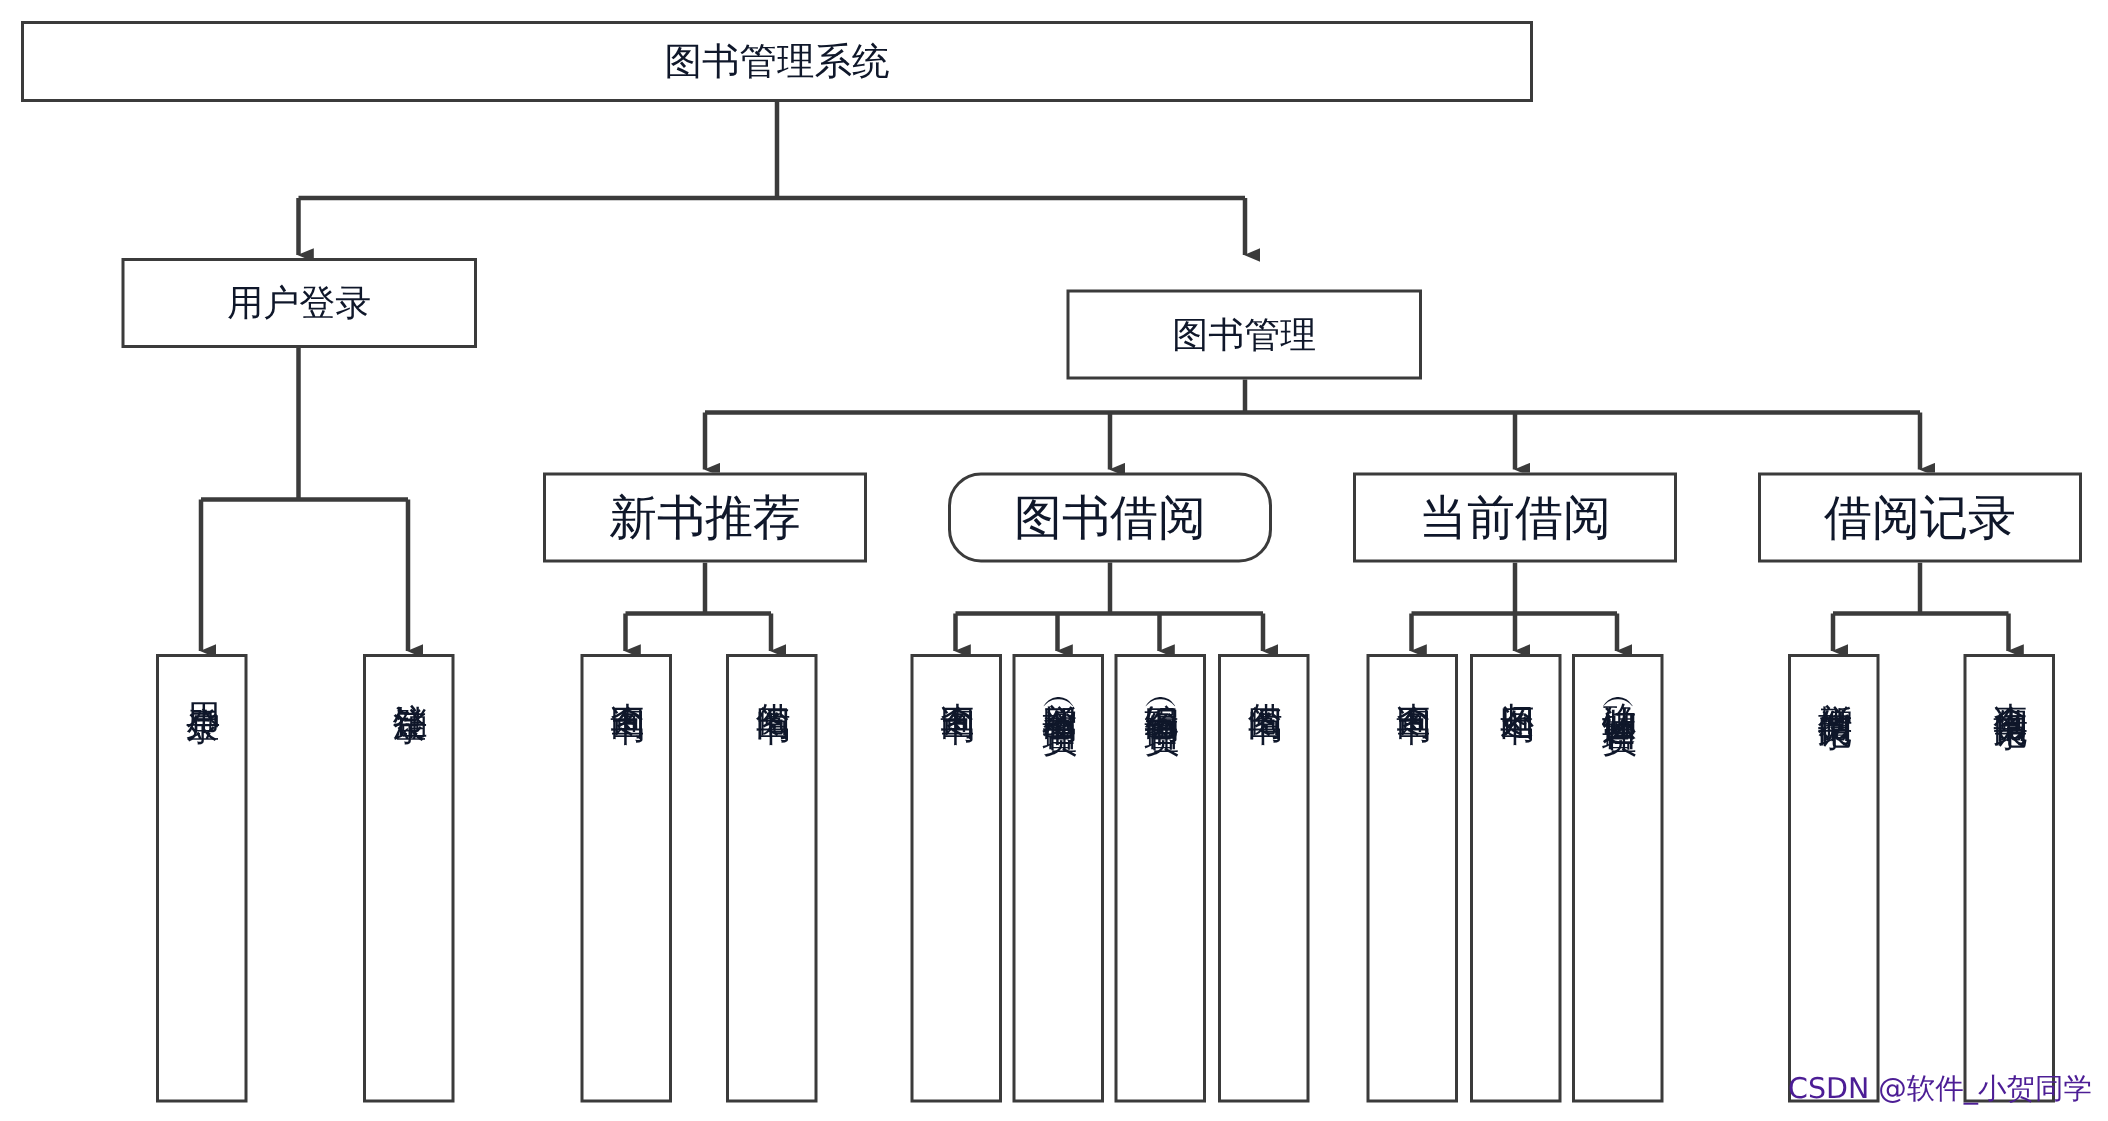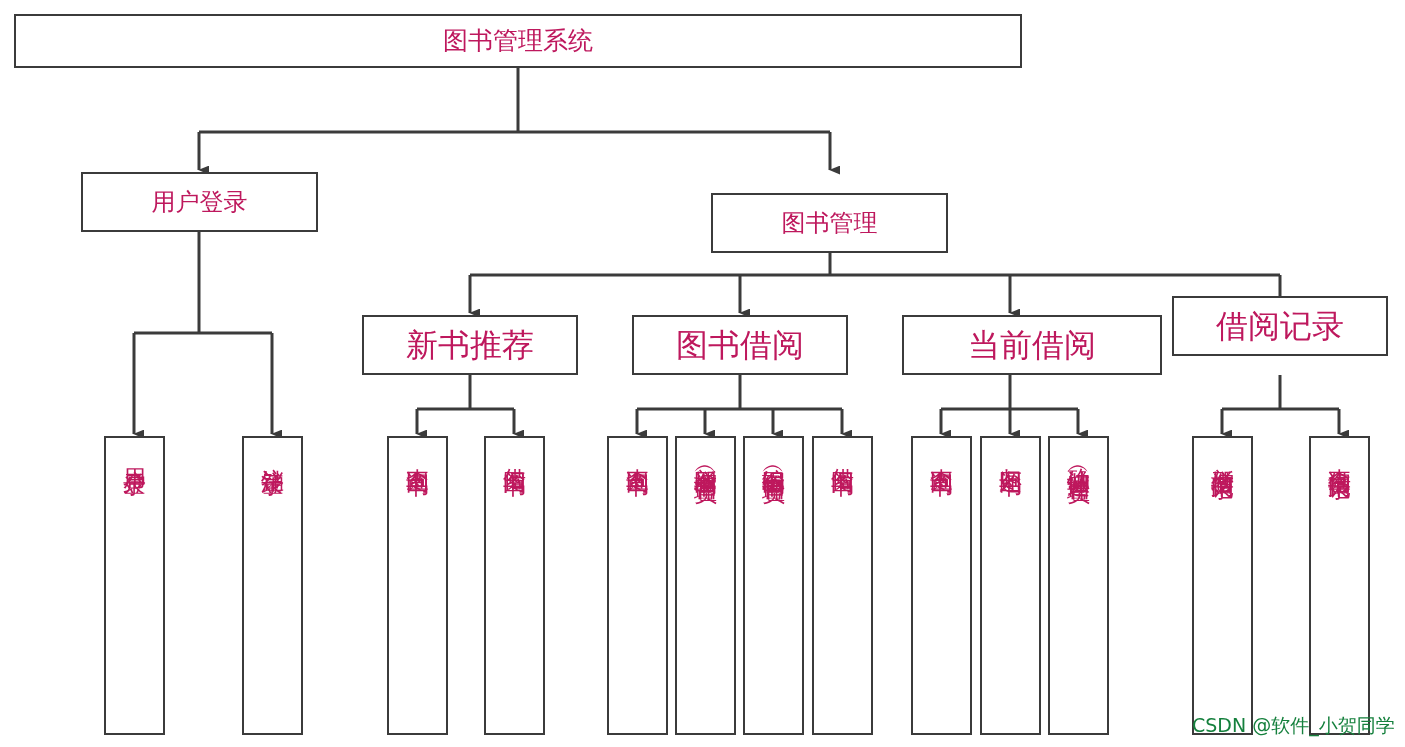--- a/index.html
+++ b/index.html
@@ -34,21 +34,21 @@
     background: #ffffff;
     border: 2.5px solid #3b3b3b;
     display: flex;
     align-items: center;
     justify-content: center;
     color: #3b3b3b;
   }
   .node-label {
     display: block;
     text-align: center;
-    color: #be185d;
+    color: #0f172a;
     line-height: 1.02;
   }
   .node.horizontal .node-label {
     writing-mode: horizontal-tb;
     letter-spacing: 0px;
   }
   .node.vertical {
     align-items: flex-start;
     padding-top: 12px;
   }
@@ -60,21 +60,21 @@
   }
   .node.root .node-label { font-size: 25px; }
   .node.level1 .node-label { font-size: 24px; }
   .node.level2 .node-label { font-size: 32px; }
   .node.leaf .node-label { font-size: 23px; }
   .watermark {
     position: absolute;
     left: 1192px;
     top: 713px;
     font-size: 19px;
-    color: #15803d;
+    color: #4c1d95;
     white-space: nowrap;
     font-family: "DejaVu Sans", "Liberation Sans", sans-serif;
   }
 </style>
 </head>
 <body>
 
 <div id="diagram-root">
 
   <svg class="connectors" viewBox="0 0 1405 747" xmlns="http://www.w3.org/2000/svg">
@@ -136,27 +136,27 @@
   <div class="node level1 horizontal" style="left:81px; top:172px; width:237px; height:60px;">
     <span class="node-label">用户登录</span>
   </div>
   <div class="node level1 horizontal" style="left:711px; top:172px; width:237px; height:60px;margin-top:21px;">
     <span class="node-label">图书管理</span>
   </div>
 
   <div class="node level2 horizontal" style="left:362px; top:315px; width:216px; height:60px;">
     <span class="node-label">新书推荐</span>
   </div>
-  <div class="node level2 horizontal" style="left:632px; top:315px; width:216px; height:60px;">
+  <div class="node level2 horizontal" style="left:632px; top:315px; width:216px; height:60px;border-radius:22px;">
     <span class="node-label">图书借阅</span>
   </div>
-  <div class="node level2 horizontal" style="left:902px; top:315px; width:260px; height:60px;">
+  <div class="node level2 horizontal" style="left:902px; top:315px; width:216px; height:60px;">
     <span class="node-label">当前借阅</span>
   </div>
-  <div class="node level2 horizontal" style="left:1172px; top:296px; width:216px; height:60px;">
+  <div class="node level2 horizontal" style="left:1172px; top:315px; width:216px; height:60px;">
     <span class="node-label">借阅记录</span>
   </div>
 
   <div class="node leaf vertical" style="left:104px; top:436px; width:61px; height:299px;">
     <span class="node-label">用户登录</span>
   </div>
   <div class="node leaf vertical" style="left:242px; top:436px; width:61px; height:299px;">
     <span class="node-label">注销登录</span>
   </div>
 

